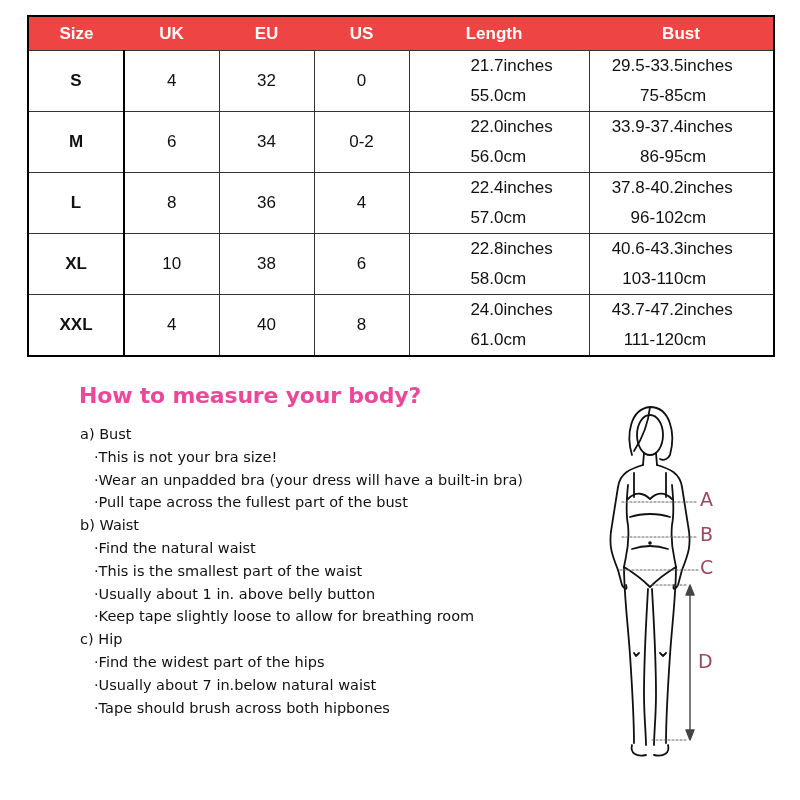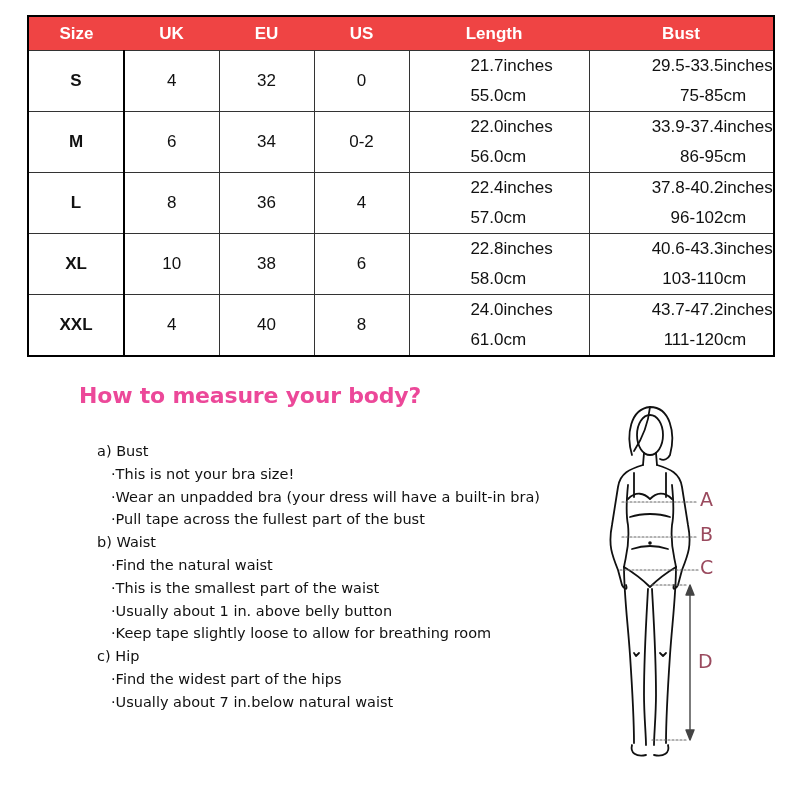--- a/index.html
+++ b/index.html
@@ -18,30 +18,30 @@
   .size-table td {
     border: 1px solid #333; height: 60px; padding: 0; text-align: center;
     font-size: 17px; color: #111;
   }
   .size-table td.size-cell { font-weight: bold; border-right: 2px solid #000; }
   .size-table th:nth-child(5) { padding-right: 10px; margin-top: 28px; }
   .meas { display: flex; flex-direction: column; justify-content: space-around; height: 60px; text-align: right; }
   .meas-line { display: flex; line-height: 30px; }
   .len .num { width: 50px; padding-left: 44px; }
   .len .unit { padding-left: 0; }
-  .bust .num { width: 92px; padding-left: 2px; margin-left: 40px; }
+  .bust .num { width: 92px; padding-left: 2px; }
   .bust .unit { }
 
   
   .guide-title {
     position: absolute; left: 79px; top: 383px; margin: 0;
     font-family: "DejaVu Sans", sans-serif; font-weight: bold; font-size: 22px; color: #ec4899;
     letter-spacing: -0.2px;
   }
-  .guide-list { position: absolute; left: 80px; top: 423px; margin: 17px; padding: 0; list-style: none;
+  .guide-list { position: absolute; left: 80px; top: 423px; margin: 0; padding: 0; list-style: none;
     font-family: "DejaVu Sans", sans-serif; font-size: 14.5px; color: #111; }
   .guide-list li { height: 22.8px; line-height: 22.8px; white-space: nowrap; }
   .guide-list li.tip { padding-left: 14px; }
   .guide-list li.tip::before { content: "·"; }
 
   
   .figure { position: absolute; left: 590px; top: 395px; width: 140px; height: 380px; }
   .fig-label { position: absolute; font-family: "DejaVu Sans", sans-serif; font-size: 19px; font-weight: normal; }
 </style>
 </head>
@@ -231,20 +231,21 @@
     <li class="tip"><span>Wear an unpadded bra (your dress will have a built-in bra)</span></li>
     <li class="tip"><span>Pull tape across the fullest part of the bust</span></li>
     <li class="section"><span>b) Waist</span></li>
     <li class="tip"><span>Find the natural waist</span></li>
     <li class="tip"><span>This is the smallest part of the waist</span></li>
     <li class="tip"><span>Usually about 1 in. above belly button</span></li>
     <li class="tip"><span>Keep tape slightly loose to allow for breathing room</span></li>
     <li class="section"><span>c) Hip</span></li>
     <li class="tip"><span>Find the widest part of the hips</span></li>
     <li class="tip"><span>Usually about 7 in.below natural waist</span></li>
+    <li class="tip"><span>Tape should brush across both hipbones</span></li>
   </ul>
 
 <div class="figure">
   <svg width="140" height="380" viewBox="0 0 140 380" fill="none" stroke="#111" stroke-width="1.8" stroke-linecap="round" stroke-linejoin="round">
 
     <path d="M42 60 C36 40 40 14 60 12 C80 12 86 38 80 60 C78 64 74 66 70 64"></path>
     <path d="M60 12 C58 30 52 44 44 56"></path>
     <ellipse cx="60" cy="40" rx="13" ry="20"></ellipse>
 
     <path d="M54 58 L53 70 M66 58 L67 70"></path>

